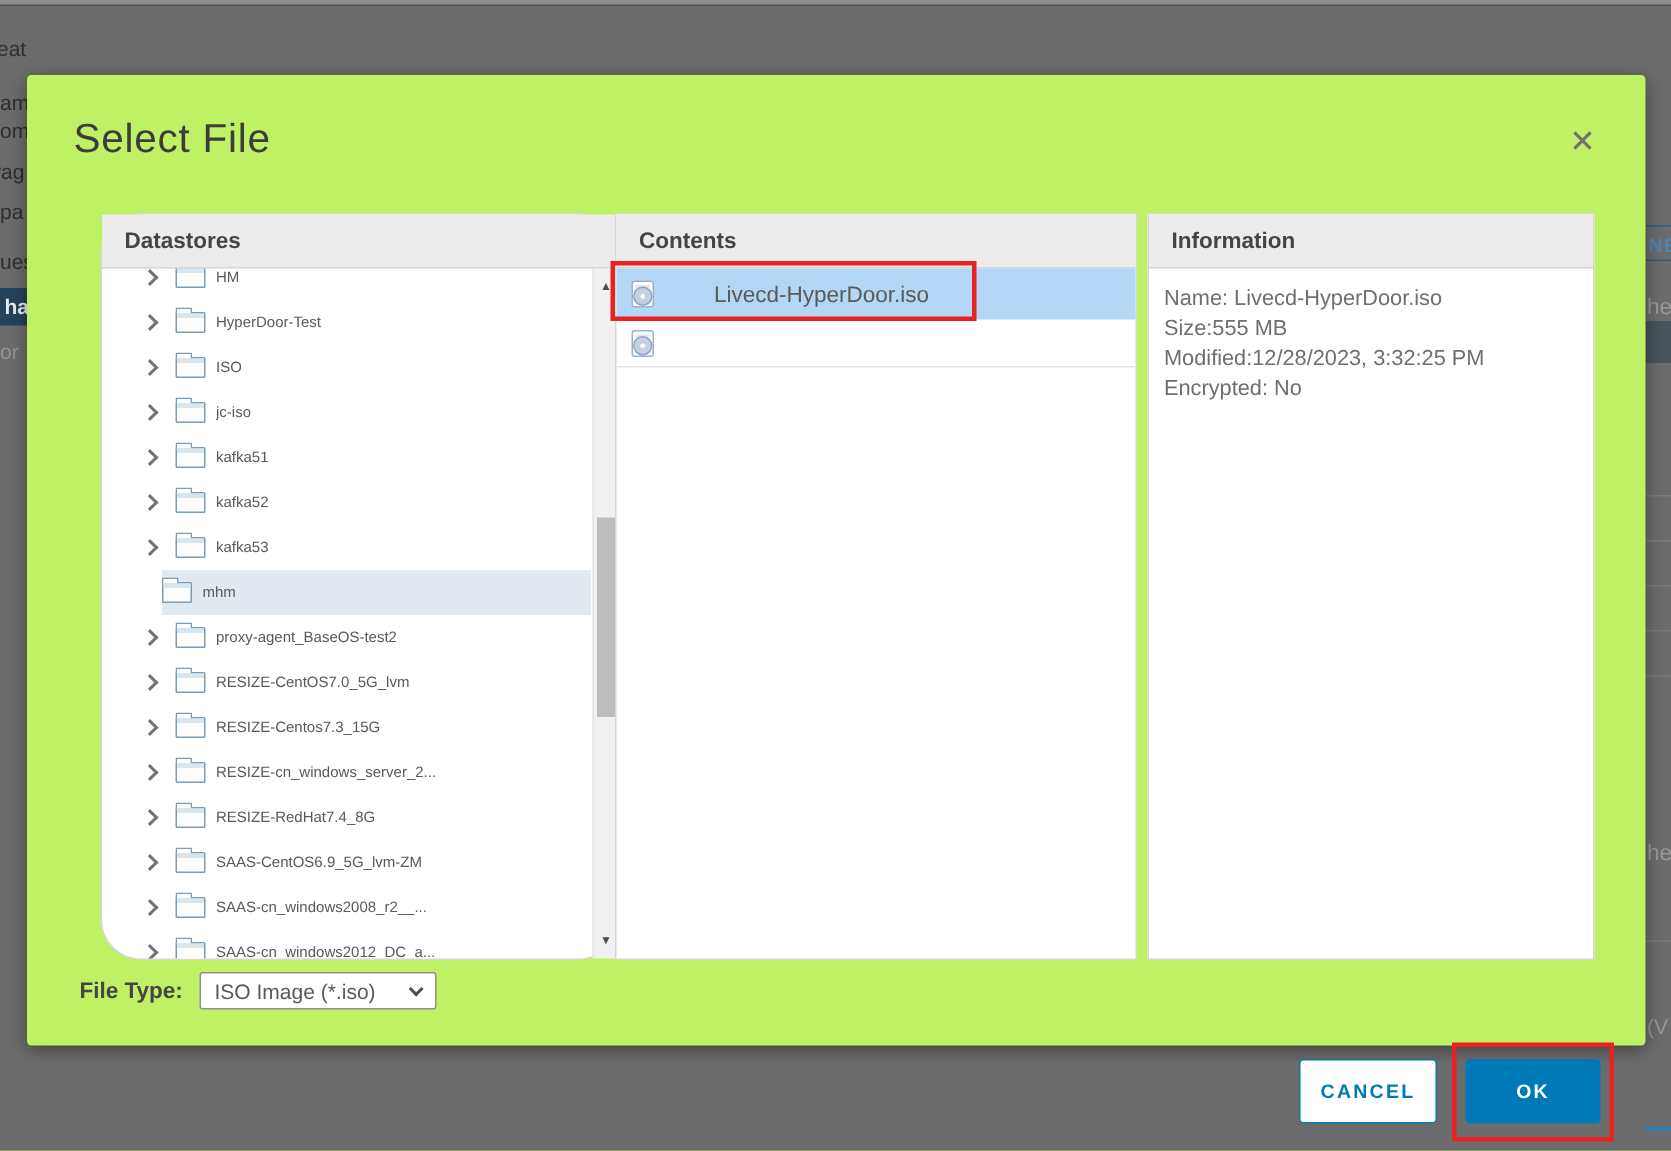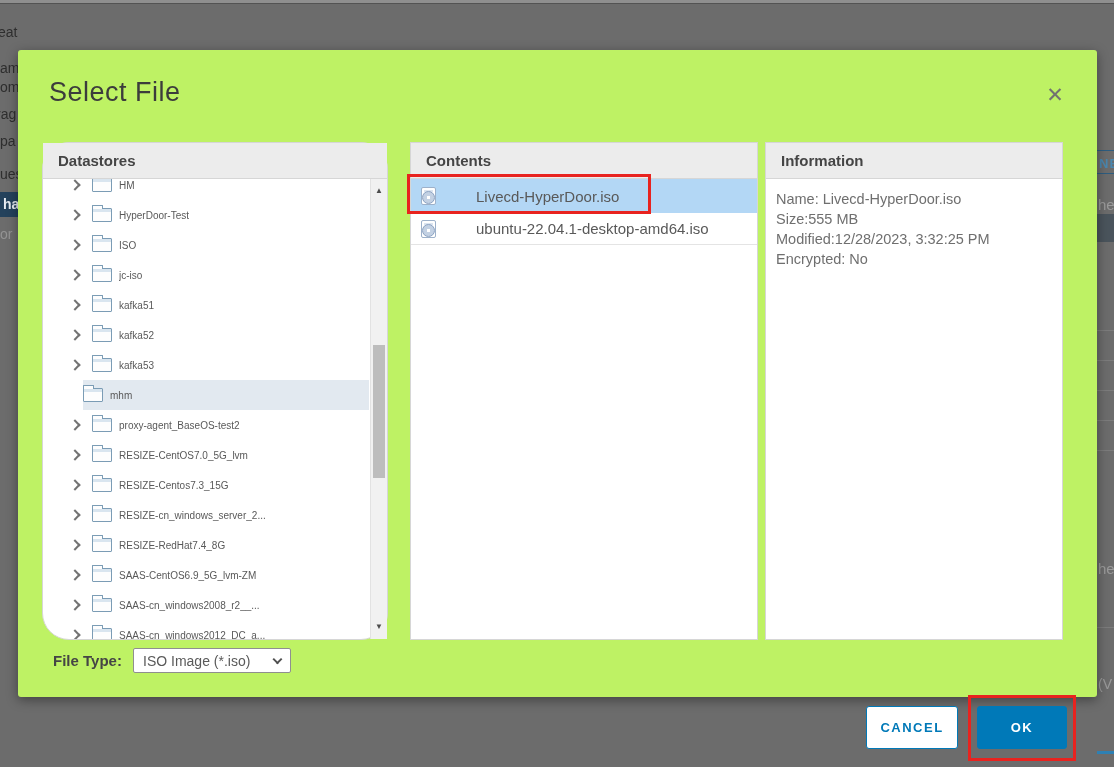--- a/index.html
+++ b/index.html
@@ -33,21 +33,21 @@
   .dlg-close { position:absolute; left:1020px; top:28px; width:34px; height:34px;
                background:none; border:none; font-size:21px; color:#717171;
                cursor:pointer; line-height:34px; text-align:center; }
 
   
   .panel { position:absolute; top:92px; height:498px; background:#fff;
            border:1px solid #d6d6d6; }
   .panel-header { height:36px; background:#ececec; border-bottom:1px solid #d6d6d6;
                   line-height:35px; padding-left:15px; font-size:15px; font-weight:bold;
                   color:#454545; }
-  .panel-datastores { left:24px;  width:346px;border-radius:27px; }
+  .panel-datastores { left:49px;  width:346px;border-radius:27px; }
   .panel-contents   { left:392px; width:348px; }
   .panel-info       { left:747px; width:298px; }
 
   
   .tree-body { position:absolute; top:36px; left:0; right:0; bottom:0; overflow:hidden; }
   .trow { position:absolute; left:28px; right:18px; height:30px; display:flex;
           align-items:center; cursor:default; }
   .trow .chev-wrap { width:21px; display:flex; align-items:center; flex:0 0 21px; }
   .chev { display:inline-block; width:8px; height:8px;
           border-top:2px solid #737373; border-right:2px solid #737373;
@@ -280,21 +280,20 @@
     </section>
 
     <section class="panel panel-contents">
       <div class="panel-header">Contents</div>
       <div class="crow selected" style="top:36px; height:34px;">
         <span class="iso-icon"></span>
         <span class="clabel">Livecd-HyperDoor.iso</span>
       </div>
       <div class="crow bordered" style="top:70px; height:32px;">
         <span class="iso-icon"></span>
-        <span class="clabel">ubuntu-22.04.1-desktop-amd64.iso</span>
       </div>
     </section>
 
     <section class="panel panel-info">
       <div class="panel-header">Information</div>
       <div class="info-body">
         <div class="info-line">Name: Livecd-HyperDoor.iso</div>
         <div class="info-line">Size:555 MB</div>
         <div class="info-line">Modified:12/28/2023, 3:32:25 PM</div>
         <div class="info-line">Encrypted: No</div>

